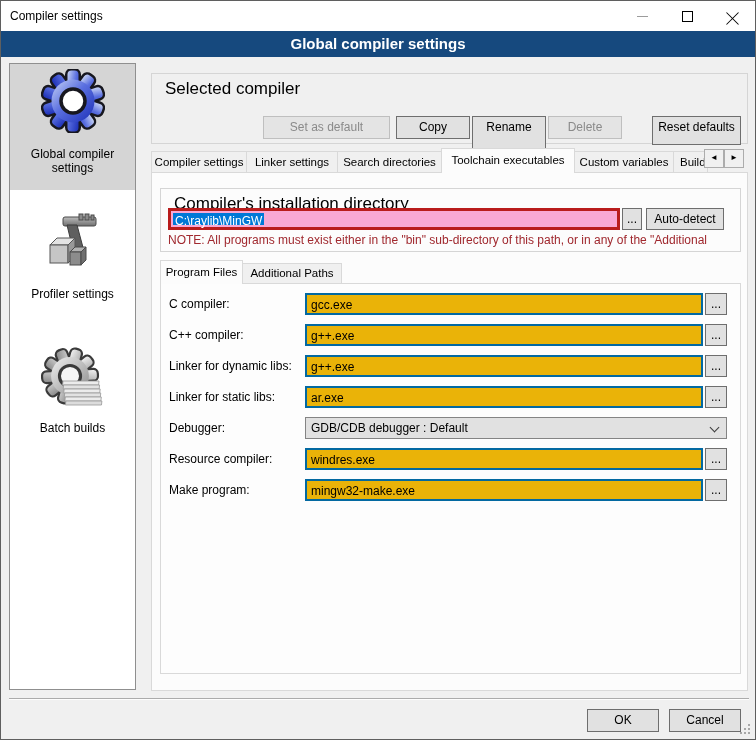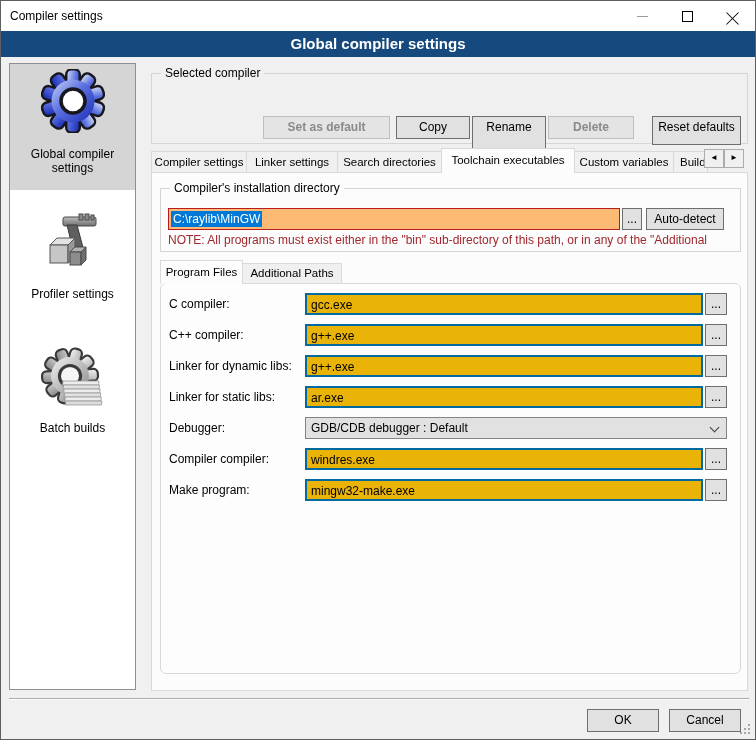--- a/index.html
+++ b/index.html
@@ -30,25 +30,25 @@
   .side-item{display:flex;flex-direction:column;align-items:center;text-align:center;}
   .side-item .lbl{font-size:12px;line-height:14px;}
   .si-1{height:121px;padding-top:5px;background:#D5D5D5;}
   .si-1 .lbl{margin-top:14px;}
   .si-2{height:124px;padding-top:21px;}
   .si-2 .lbl{margin-top:12px;}
   .si-3{height:130px;padding-top:12px;}
   .si-3 .lbl{margin-top:10px;}
   
   .groupbox{position:absolute;border:1px solid #D5D5D5;box-sizing:border-box;}
-  .gb-label{position:absolute;font-size:12px;line-height:14px;padding:0 4px;}
+  .gb-label{position:absolute;font-size:17px;line-height:14px;padding:0 4px;margin-top:16px;}
   
   .btn{position:absolute;background:#E1E1E1;border:1px solid #6e6e6e;box-sizing:border-box;
     text-align:center;font-size:12px;}
-  .btn.disabled{border-color:#BFBFBF;color:#8a8a8a;background:#E4E4E4;font-weight:bold;}
+  .btn.disabled{border-color:#BFBFBF;color:#8a8a8a;background:#E4E4E4;}
   .combo{position:absolute;background:#FDFDFD;border:1px solid #999;box-sizing:border-box;}
   .combo .val{position:absolute;left:5px;top:0;line-height:20px;font-size:12px;white-space:nowrap;}
   .combo.gray{background:#E1E1E1;border-color:#848484;}
   .chev{position:absolute;right:8px;top:6px;width:6px;height:6px;
     border-right:1px solid #3c3c3c;border-bottom:1px solid #3c3c3c;transform:rotate(45deg);}
   .field{position:absolute;background:#eab308;border:2px solid #0369a1;box-sizing:border-box;text-align:right;}
   .field .val{position:absolute;left:4px;top:0;line-height:20px;font-size:12px;white-space:nowrap;}
   
   .tab{position:absolute;top:150px;height:22px;background:#F0F0F0;border:1px solid #D9D9D9;
     border-bottom:none;box-sizing:border-box;text-align:center;line-height:20px;
@@ -59,21 +59,21 @@
     line-height:16px;font-size:8px;color:#000;}
   .page{position:absolute;background:#FCFCFC;border:1px solid #D9D9D9;box-sizing:border-box;z-index:2;}
   
   .itab{position:absolute;background:#F0F0F0;border:1px solid #D9D9D9;border-bottom:none;
     box-sizing:border-box;text-align:center;font-size:11.5px;white-space:nowrap;overflow:hidden;z-index:1;}
   .itab.sel{background:#FCFCFC;z-index:3;}
   .ipage{position:absolute;background:#FDFDFD;border:1px solid #D9D9D9;box-sizing:border-box;z-index:2;}
   .rowlbl{position:absolute;left:8px;font-size:12px;line-height:14px;white-space:nowrap;}
   .note{position:absolute;left:16px;top:60px;width:562px;font-size:12px;color:#A0282E;
     white-space:nowrap;overflow:hidden;}
-  .selinput{position:absolute;background:#fdba74;border:1px solid #b91c1c;box-sizing:border-box;}
+  .selinput{position:absolute;background:#f9a8d4;border:3px solid #b91c1c;box-sizing:border-box;}
   .selinput .sel-text{position:absolute;left:2px;top:2px;bottom:2px;background:#0078D7;color:#fff;
     font-size:12px;line-height:16px;padding:0 2px;white-space:nowrap;}
   
   .divider{position:absolute;left:8px;top:697px;width:740px;height:0;
     border-top:1px solid #ABABAB;box-shadow:0 1px 0 #FDFDFD;}
   .grip{position:absolute;right:3px;bottom:3px;width:12px;height:12px;}
   .grip i{position:absolute;left:0;top:0;width:2px;height:2px;background:transparent;
     box-shadow:8px 0 #A8A8A8,4px 4px #A8A8A8,8px 4px #A8A8A8,0 8px #A8A8A8,4px 8px #A8A8A8,8px 8px #A8A8A8;}
 </style>
 </head>
@@ -196,21 +196,21 @@
       </svg>
       <span class="lbl">Batch builds</span>
     </div>
   </div>
 
   <div class="groupbox" style="left:150px;top:72px;width:597px;height:71px;"></div>
   <span class="gb-label" style="left:160px;top:65px;background:#F0F0F0;">Selected compiler</span>
   <div class="btn disabled" style="left:262px;top:115px;width:127px;height:23px;line-height:21px;">Set as default</div>
   <div class="btn" style="left:395px;top:115px;width:74px;height:23px;line-height:21px;">Copy</div>
   <div class="btn" style="left:471px;top:115px;width:74px;height:39px;line-height:21px;">Rename</div>
-  <div class="btn disabled" style="left:547px;top:115px;width:86px;height:23px;line-height:21px;">Delete</div>
+  <div class="btn disabled" style="left:547px;top:115px;width:74px;height:23px;line-height:21px;">Delete</div>
   <div class="btn" style="left:651px;top:115px;width:89px;height:29px;line-height:21px;">Reset defaults</div>
 
   <div class="tab" style="left:150px;width:96px;">Compiler settings</div>
   <div class="tab" style="left:245px;width:92px;">Linker settings</div>
   <div class="tab" style="left:336px;width:105px;">Search directories</div>
   <div class="tab sel" style="left:440px;width:134px;">Toolchain executables</div>
   <div class="tab" style="left:573px;width:100px;">Custom variables</div>
   <div class="tab" style="left:672px;width:35px;text-align:left;padding-left:6px;">Build options</div>
   <div class="tab-arrow" style="left:703px;">◄</div>
   <div class="tab-arrow" style="left:723px;">►</div>
@@ -223,21 +223,21 @@
     <div class="selinput" style="left:16px;top:35px;width:452px;height:22px;">
       <span class="sel-text">C:\raylib\MinGW</span>
     </div>
     <div class="btn" style="left:470px;top:35px;width:20px;height:22px;line-height:20px;">...</div>
     <div class="btn" style="left:494px;top:35px;width:78px;height:22px;line-height:20px;">Auto-detect</div>
     <div class="note">NOTE: All programs must exist either in the "bin" sub-directory of this path, or in any of the "Additional</div>
 
     <div class="itab sel" style="left:8px;top:87px;width:83px;height:24px;line-height:22px;">Program Files</div>
     <div class="itab" style="left:90px;top:90px;width:100px;height:21px;line-height:19px;">Additional Paths</div>
 
-    <div class="ipage" style="left:8px;top:110px;width:581px;height:391px;border-radius:6px;">
+    <div class="ipage" style="left:8px;top:110px;width:581px;height:391px;">
 
       <span class="rowlbl" style="top:13px;">C compiler:</span>
       <div class="field" style="left:144px;top:9px;width:398px;height:22px;">
         <span class="val">gcc.exe</span>
       </div>
       <div class="btn" style="left:544px;top:9px;width:22px;height:22px;line-height:20px;">...</div>
 
       <span class="rowlbl" style="top:44px;">C++ compiler:</span>
       <div class="field" style="left:144px;top:40px;width:398px;height:22px;">
         <span class="val">g++.exe</span>
@@ -255,21 +255,21 @@
         <span class="val">ar.exe</span>
       </div>
       <div class="btn" style="left:544px;top:102px;width:22px;height:22px;line-height:20px;">...</div>
 
       <span class="rowlbl" style="top:137px;">Debugger:</span>
       <div class="combo gray" style="left:144px;top:133px;width:422px;height:22px;">
         <span class="val">GDB/CDB debugger : Default</span>
         <i class="chev"></i>
       </div>
 
-      <span class="rowlbl" style="top:168px;">Compiler compiler:</span>
+      <span class="rowlbl" style="top:168px;">Resource compiler:</span>
       <div class="field" style="left:144px;top:164px;width:398px;height:22px;">
         <span class="val">windres.exe</span>
       </div>
       <div class="btn" style="left:544px;top:164px;width:22px;height:22px;line-height:20px;">...</div>
 
       <span class="rowlbl" style="top:199px;">Make program:</span>
       <div class="field" style="left:144px;top:195px;width:398px;height:22px;">
         <span class="val">mingw32-make.exe</span>
       </div>
       <div class="btn" style="left:544px;top:195px;width:22px;height:22px;line-height:20px;">...</div>

